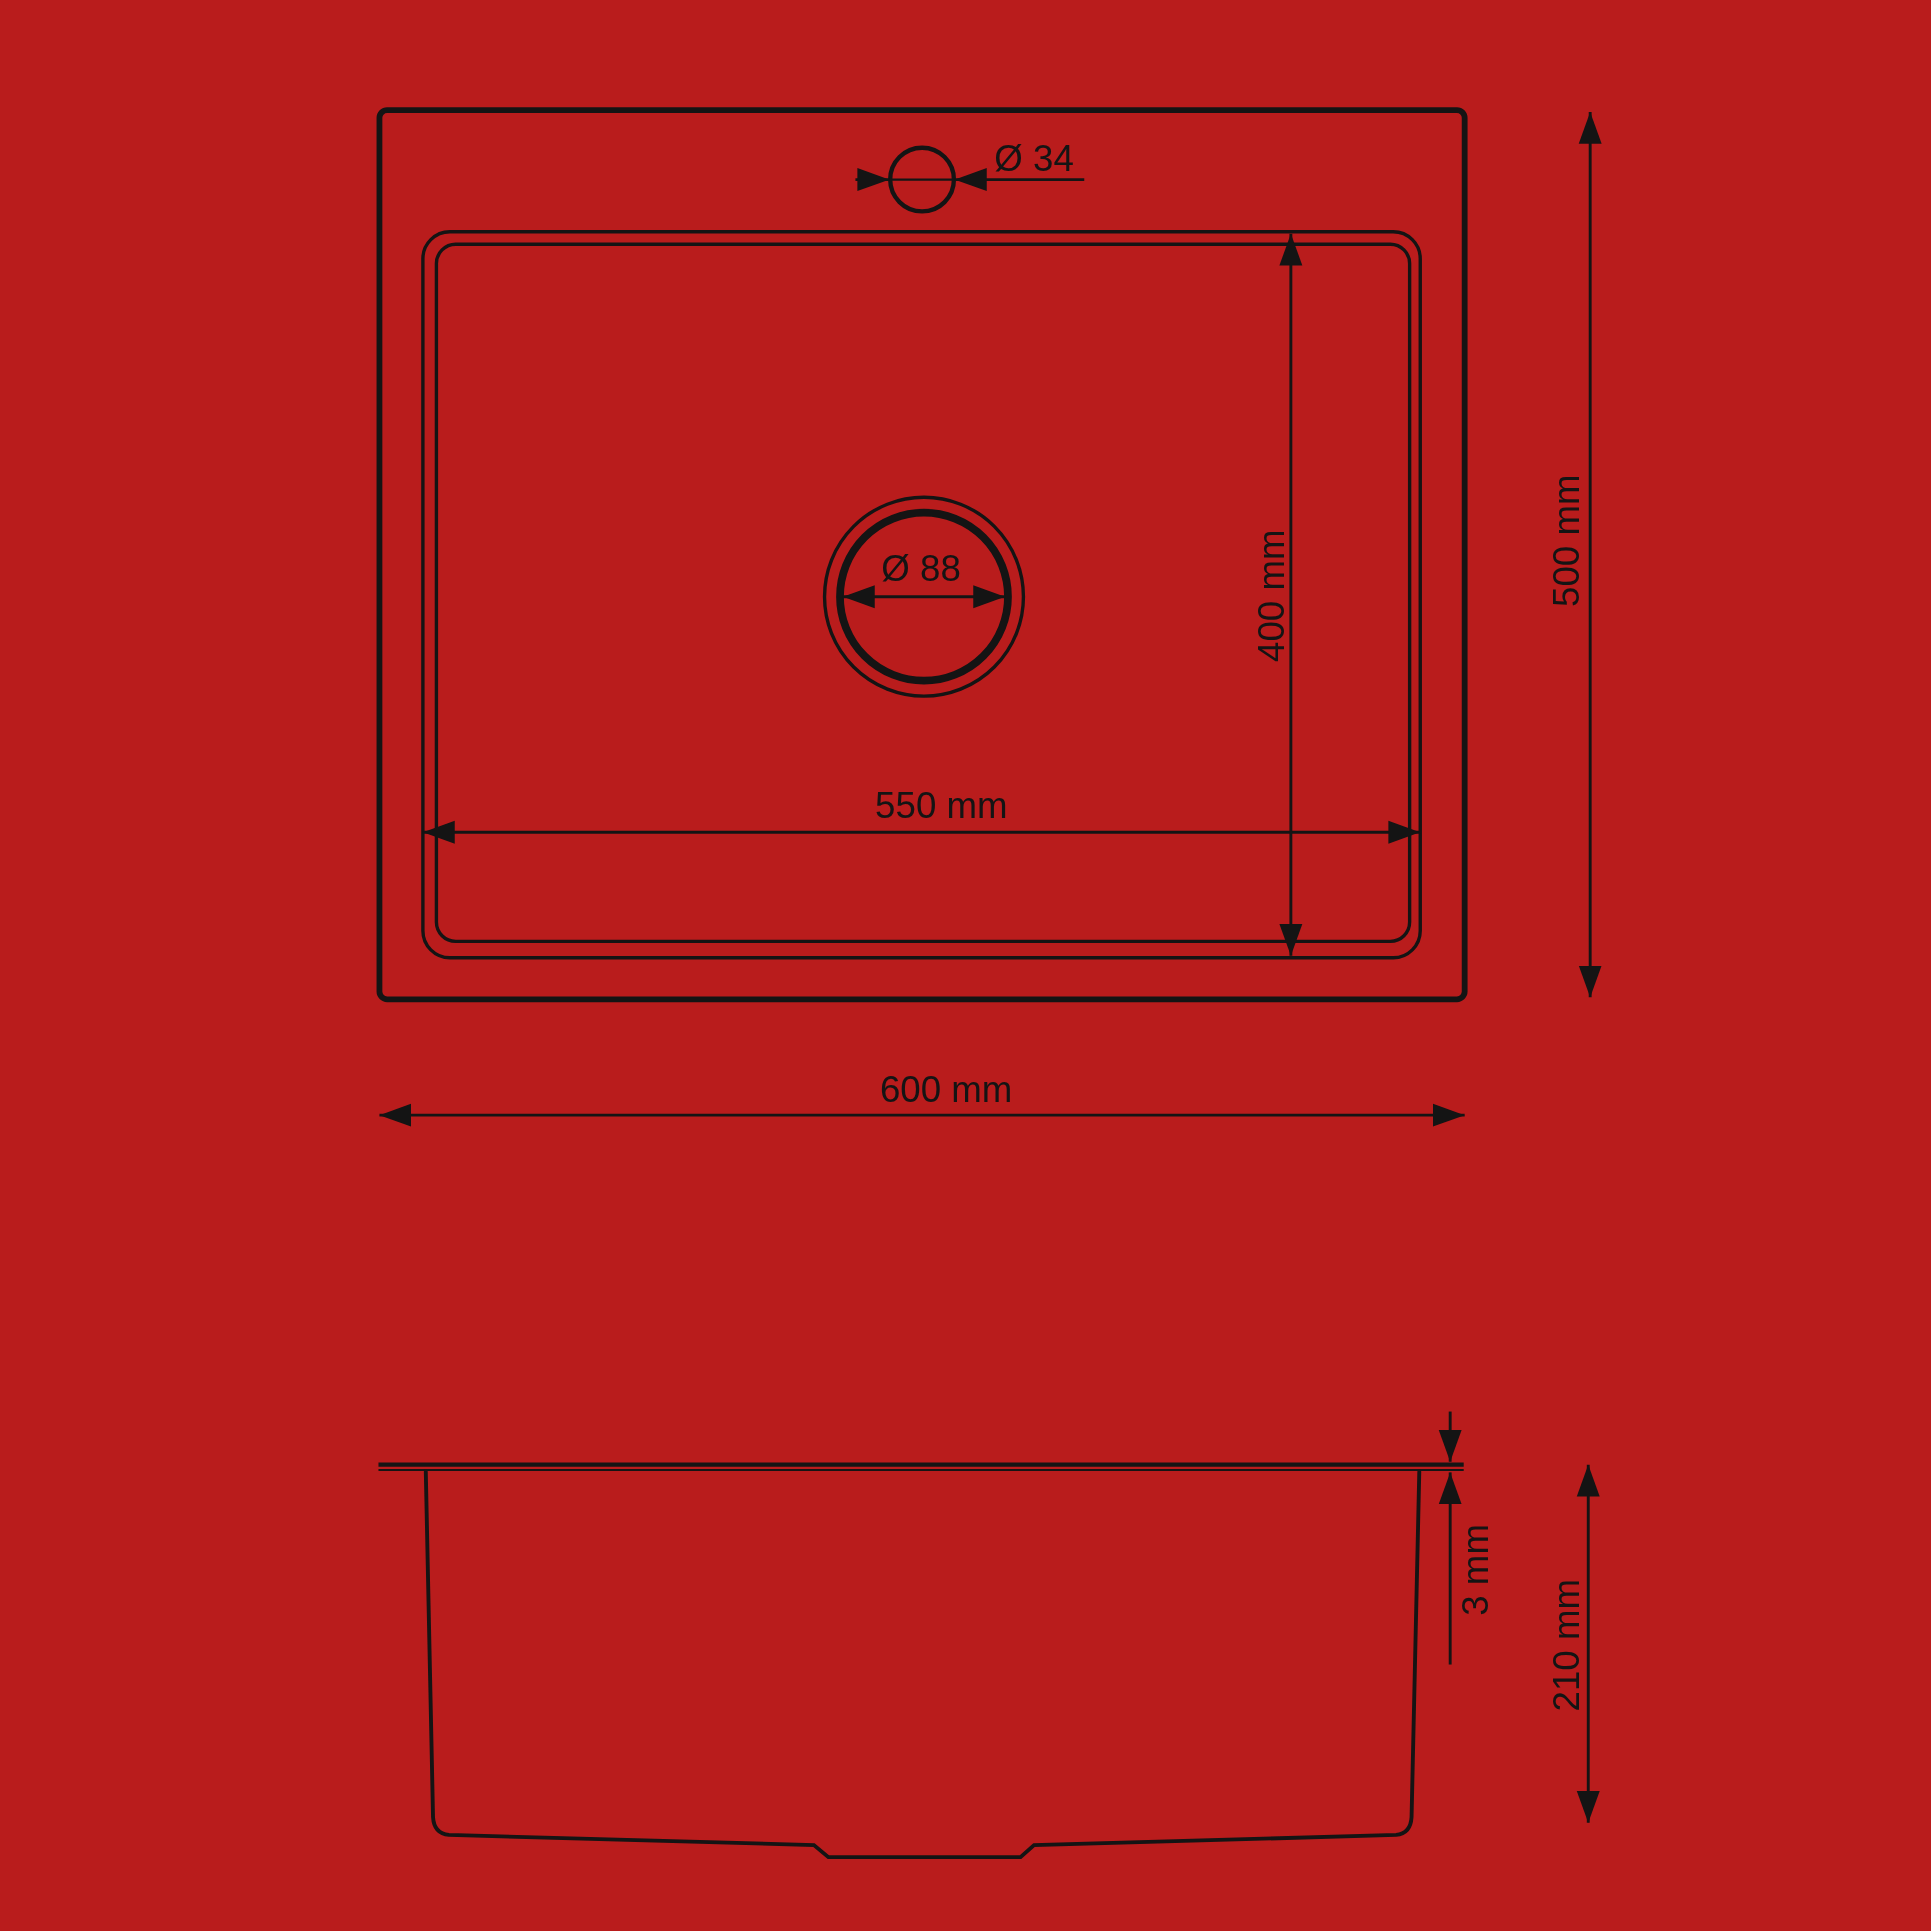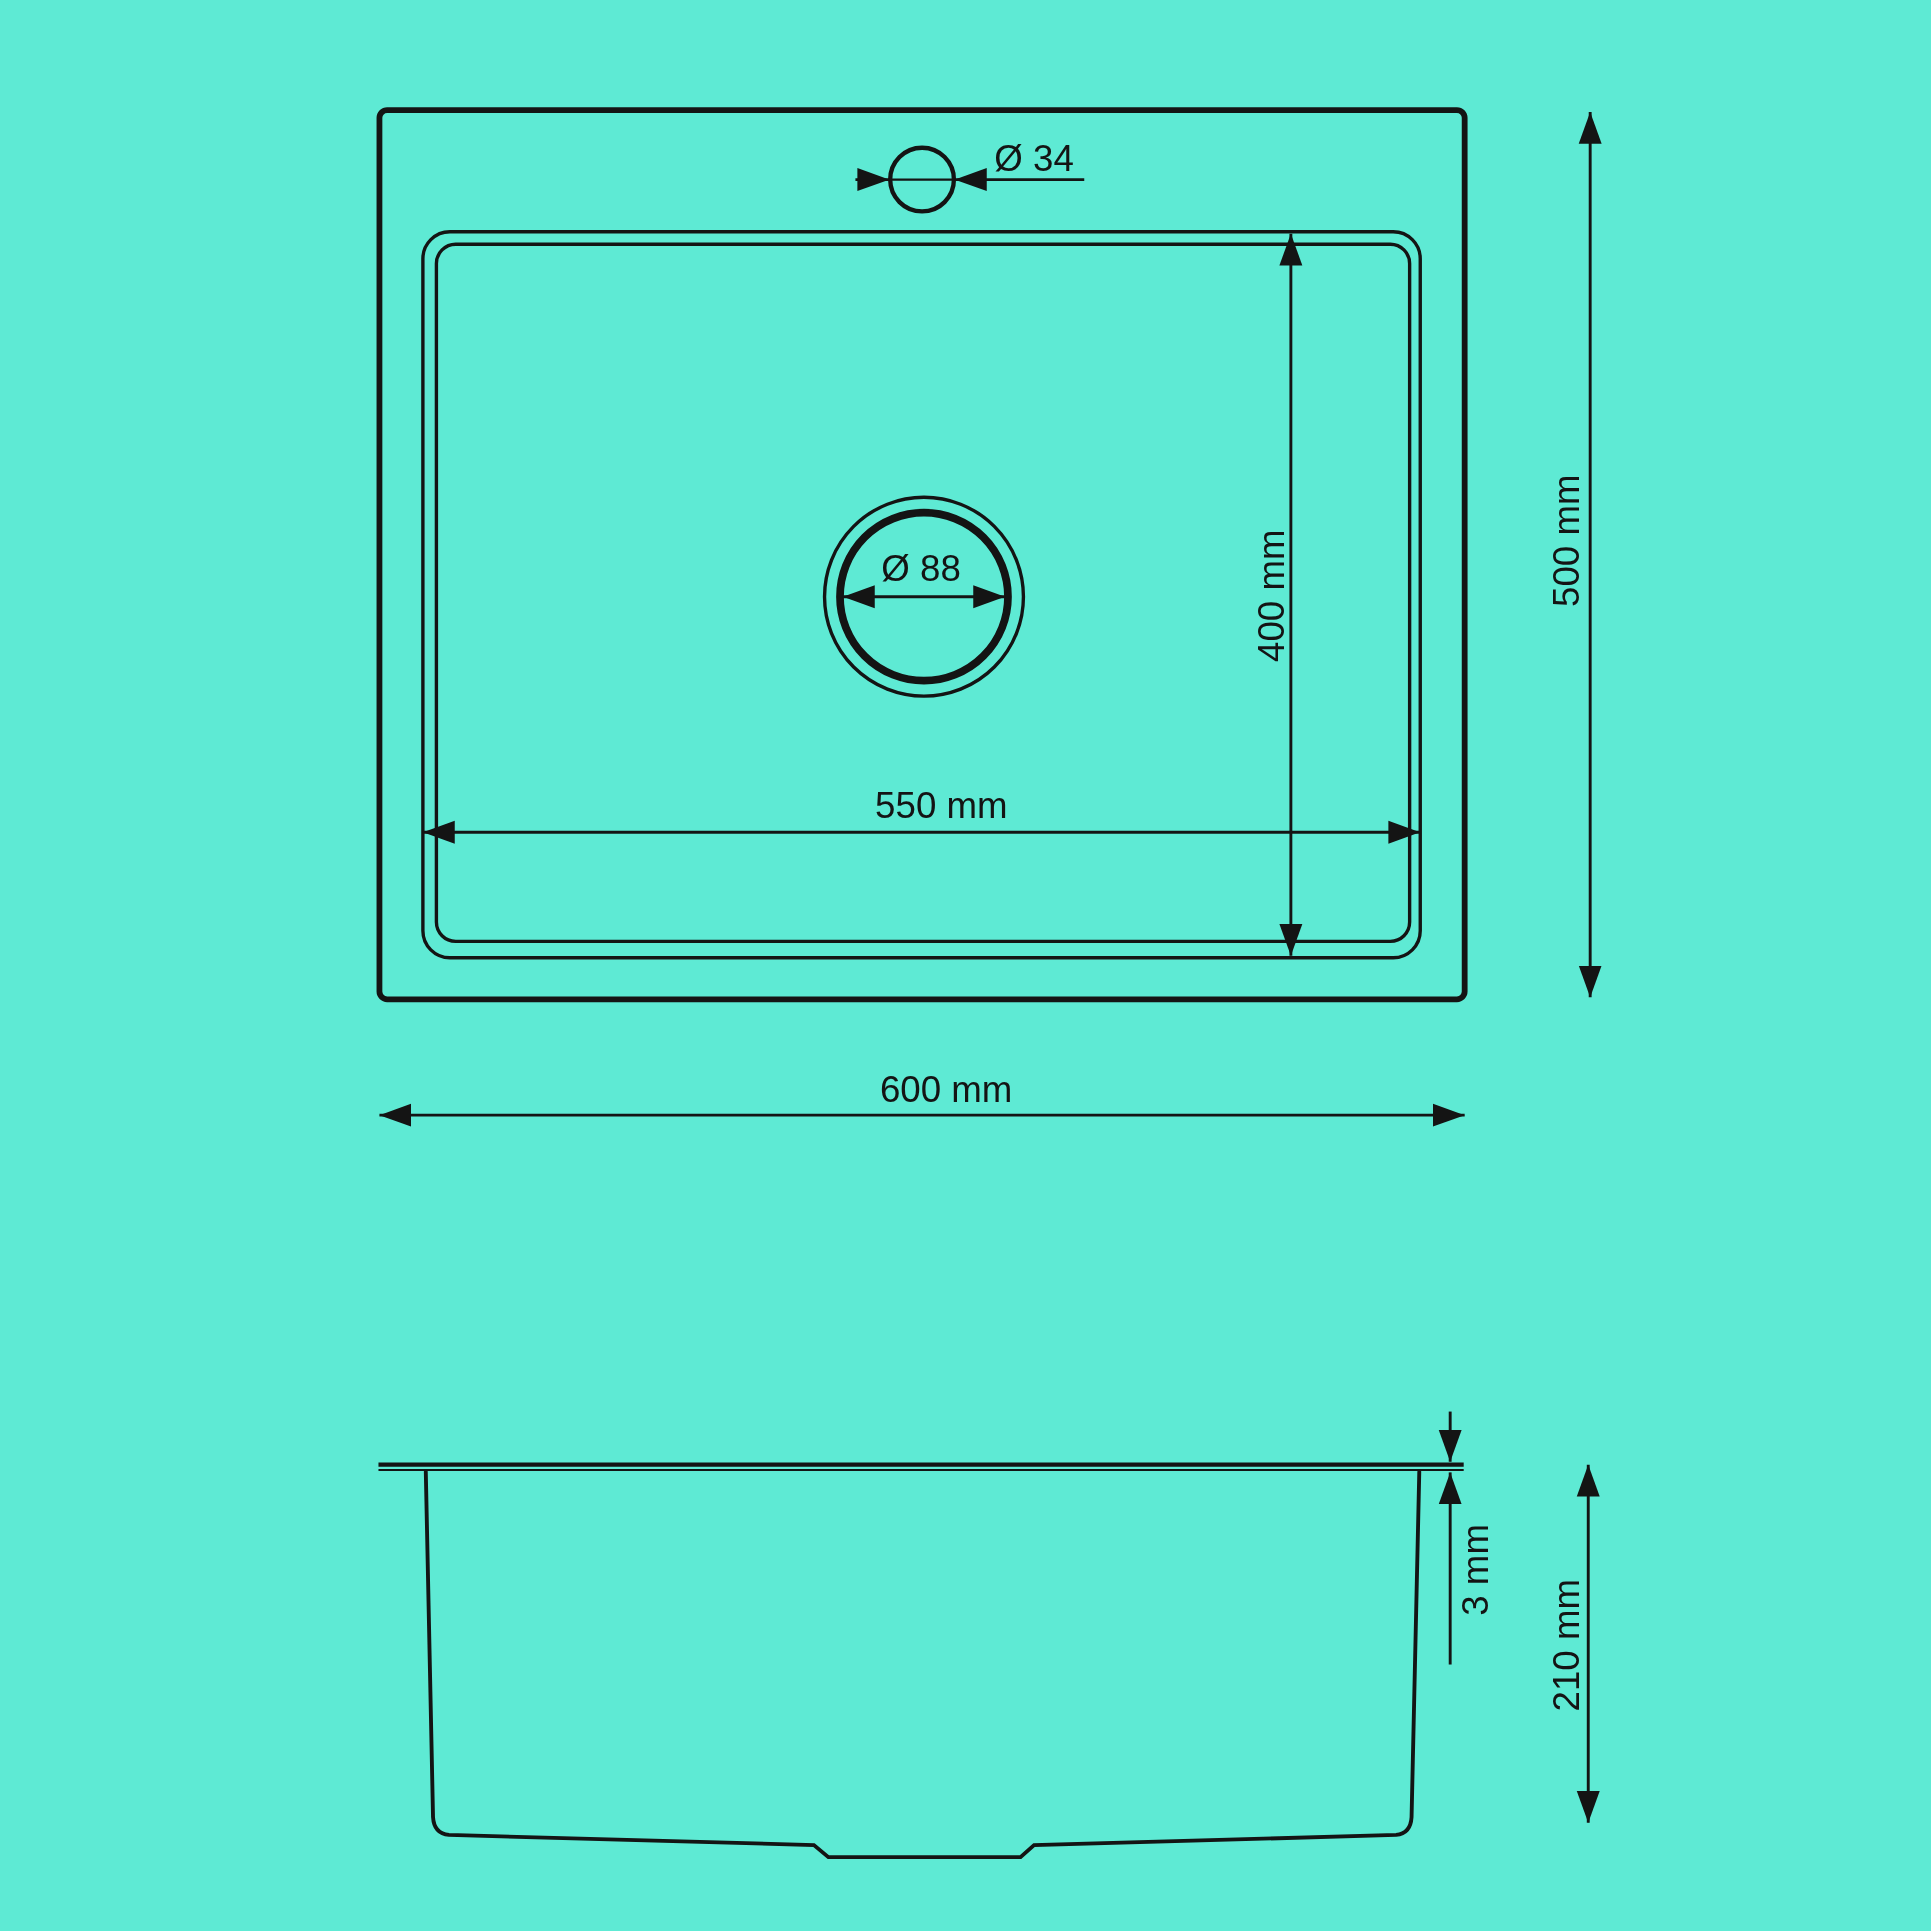--- a/index.html
+++ b/index.html
@@ -4,21 +4,21 @@
 <style>
   html, body {
     margin: 0;
     padding: 0;
     background: #ffffff;
   }
   .stage {
     position: relative;
     width: 1931px;
     height: 1931px;
-    background: #5eead4;
+    background: #b91c1c;
     font-family: "Liberation Sans", "DejaVu Sans", sans-serif;
   }
   svg.drawing {
     display: block;
     width: 1931px;
     height: 1931px;
   }
   svg.drawing text {
     font-family: "Liberation Sans", "DejaVu Sans", sans-serif;
     font-size: 38px;

